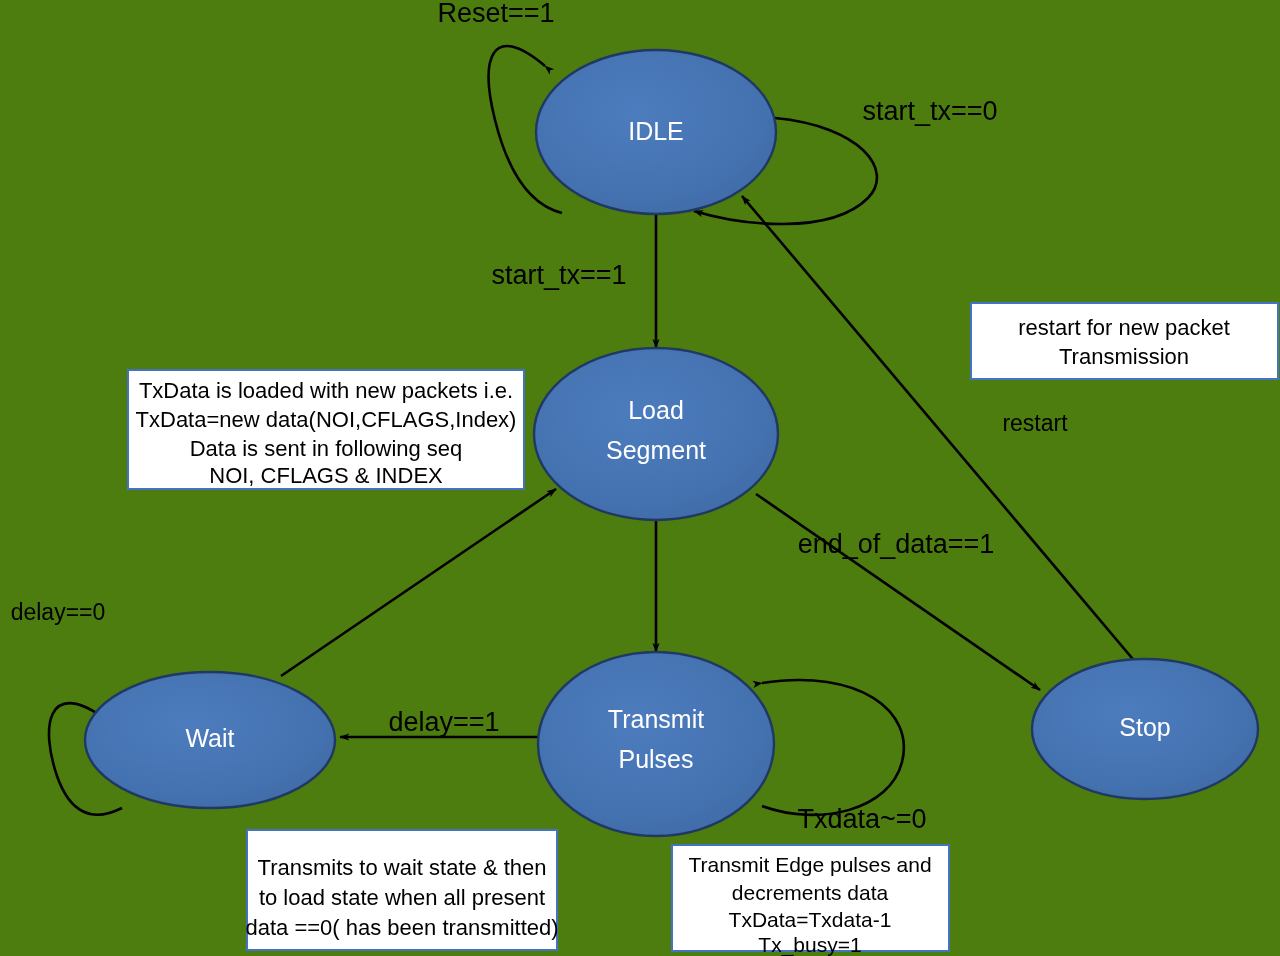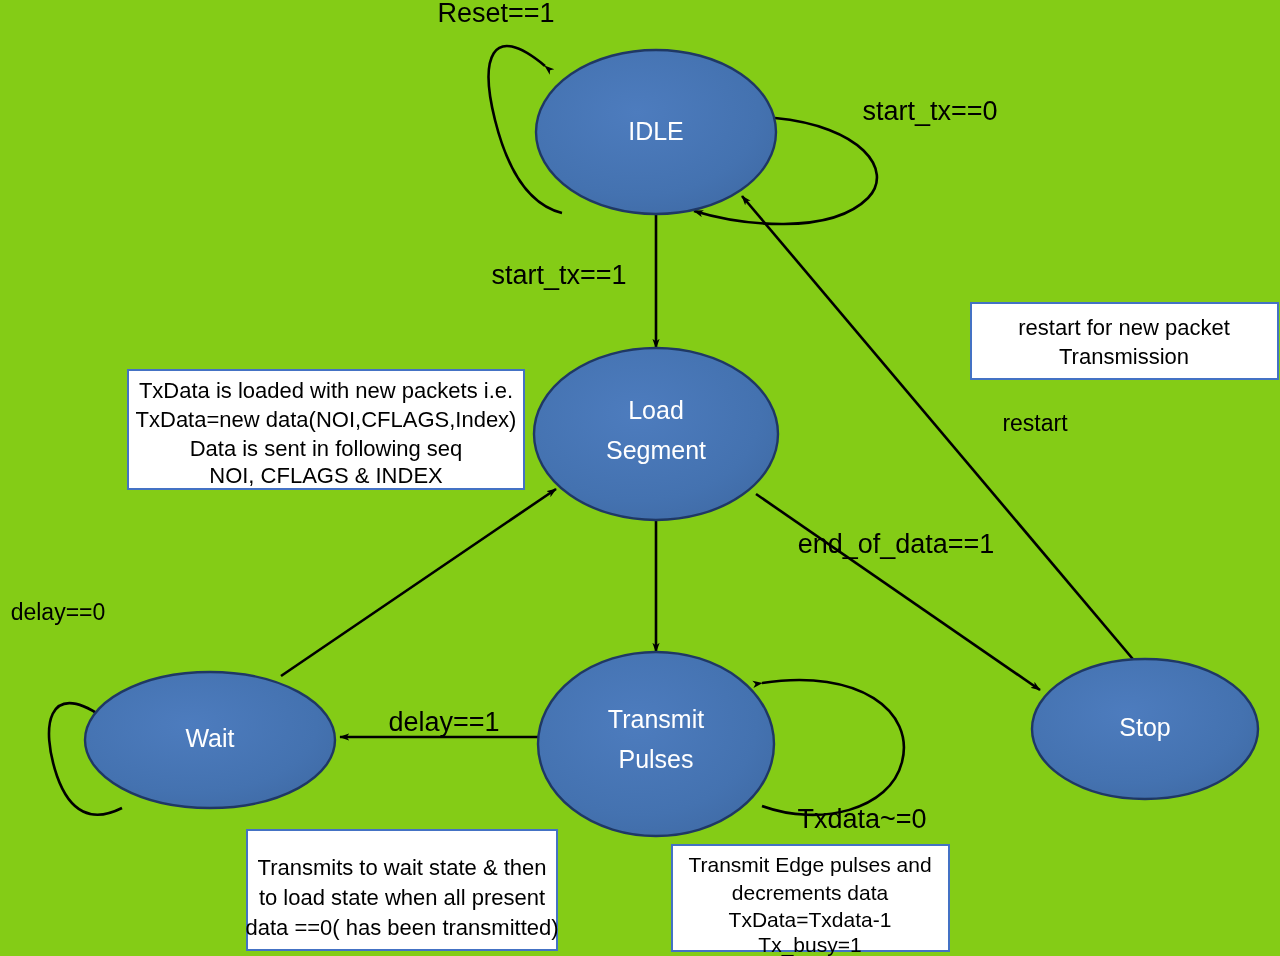--- a/index.html
+++ b/index.html
@@ -7,21 +7,21 @@
     padding: 0;
     background: #ffffff;
   }
   body {
     font-family: "Liberation Sans", sans-serif;
   }
   #canvas {
     position: relative;
     width: 1280px;
     height: 956px;
-    background: #84cc16;
+    background: #4d7c0f;
     overflow: hidden;
   }
   #fsm-svg {
     position: absolute;
     left: 0;
     top: 0;
     width: 1280px;
     height: 956px;
   }
   .state-label {

